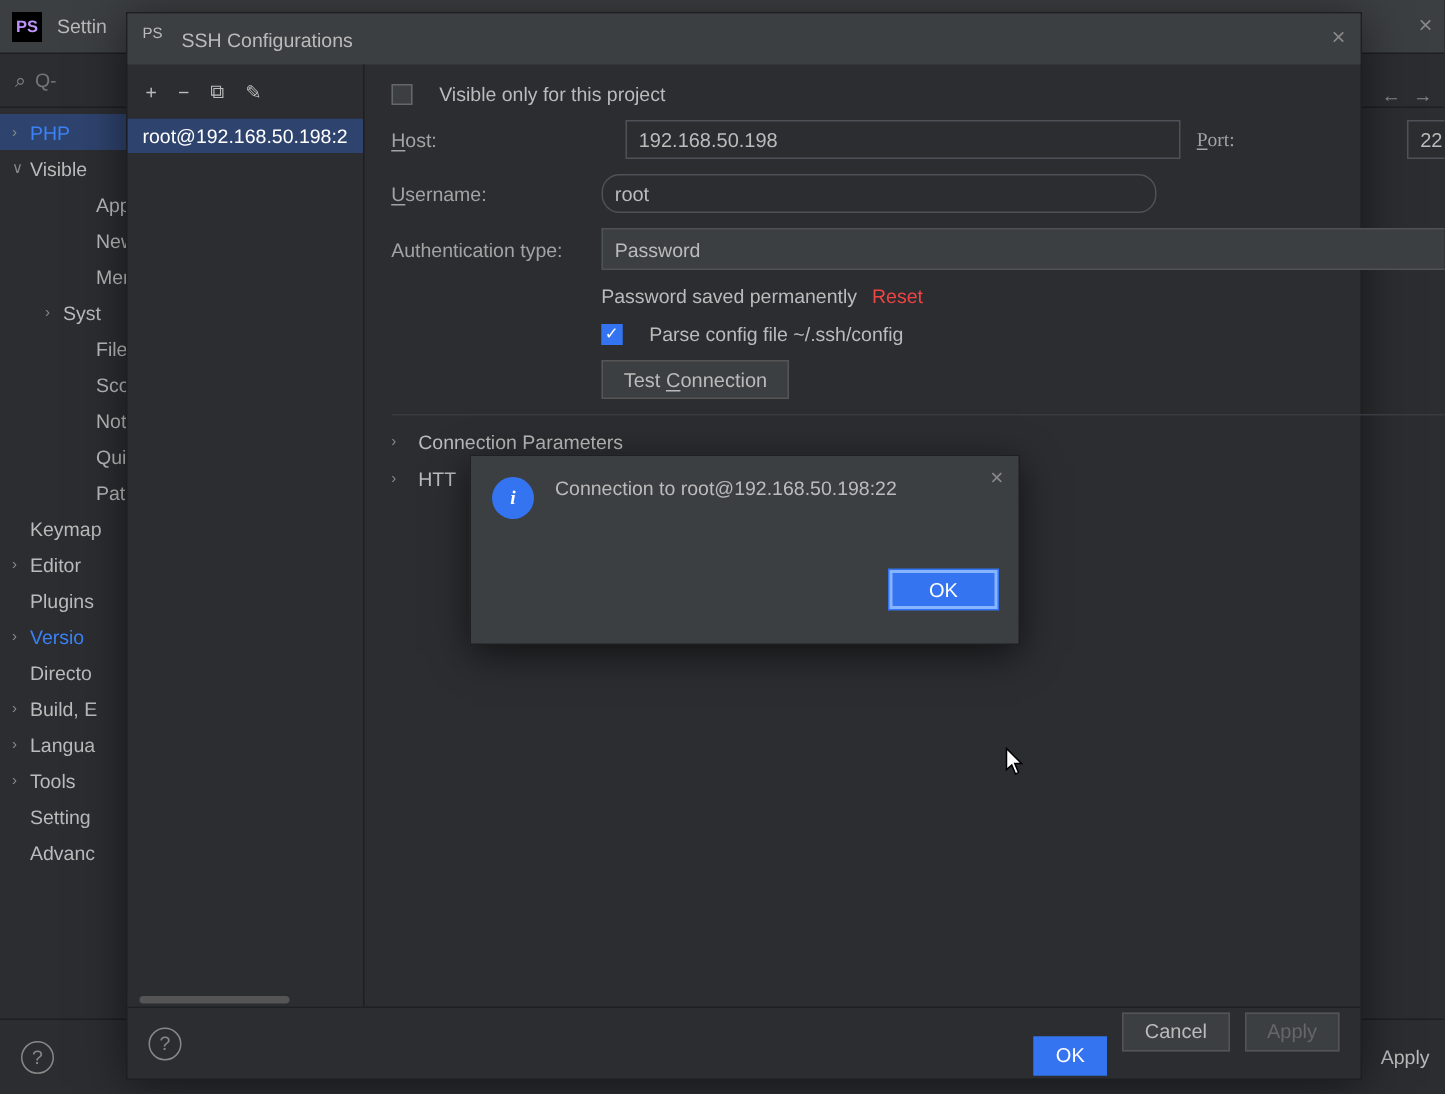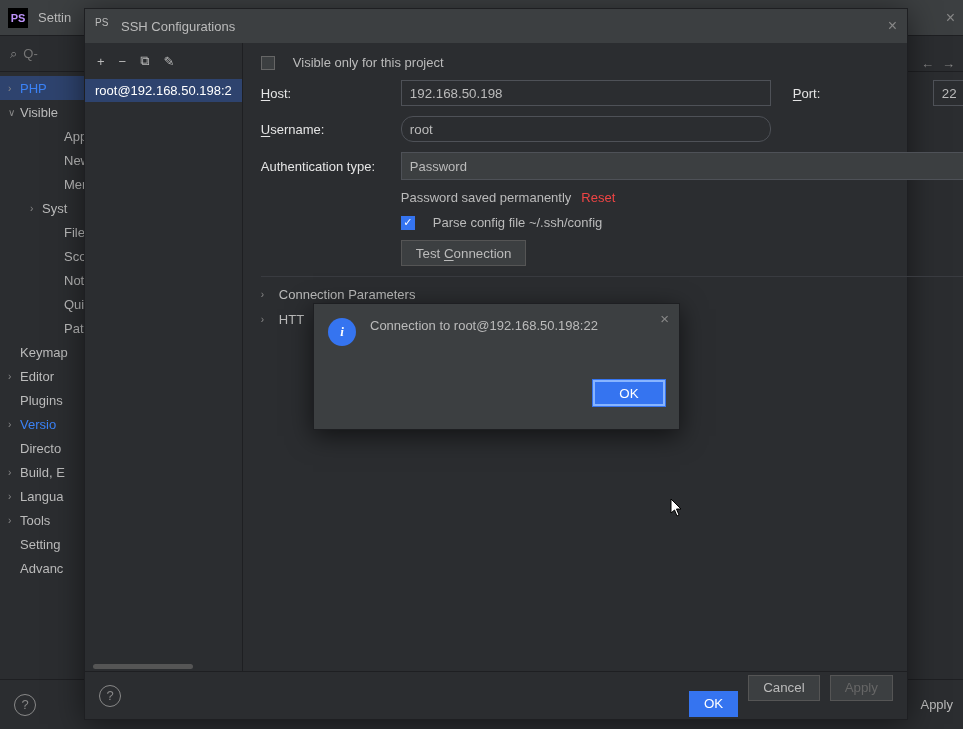--- a/index.html
+++ b/index.html
@@ -101,27 +101,27 @@
   height: 8px; background: #2b2d30; position: relative;
 }
 .ssh-scroll::before {
   content: ""; position: absolute; left: 8px; width: 100px; top: 1px; height: 5px;
   background: #555; border-radius: 3px;
 }
 .ssh-right {
   flex: 1; padding: 12px 18px; position: relative; display: flex; flex-direction: column;
 }
 .row { display: flex; align-items: center; margin-bottom: 10px; gap: 10px; }
-.row label.form-label { width: 130px; color: #e5e5e5; }
+.row label.form-label { width: 130px; color: #a3a3a3; }
 .row input[type=text] {
   background: #2b2d30; border: 1px solid #4e5157; color: #bbb;
   height: 26px; padding: 0 8px; outline: none;
 }
-.host-input { width: 370px; }
-.port-label { width: auto; margin-left: 12px; }
+.host-input { width: 370px; margin-left: 16px; }
+.port-label { width: auto; margin-left: 1px; font-family: Liberation Serif, serif; }
 .port-input { width: 44px; }
 .user-input { width: 370px; border-radius: 12px; }
 .select {
   background: #3c3f41; border: 1px solid #4e5157; color: #bbb;
   height: 28px; padding: 0 8px; flex: 1; display: flex;
   align-items: center; justify-content: space-between;
 }
 .chkbox {
   width: 14px; height: 14px; background: #3c3f41; border: 1px solid #666;
   display: inline-flex; align-items: center; justify-content: center;

